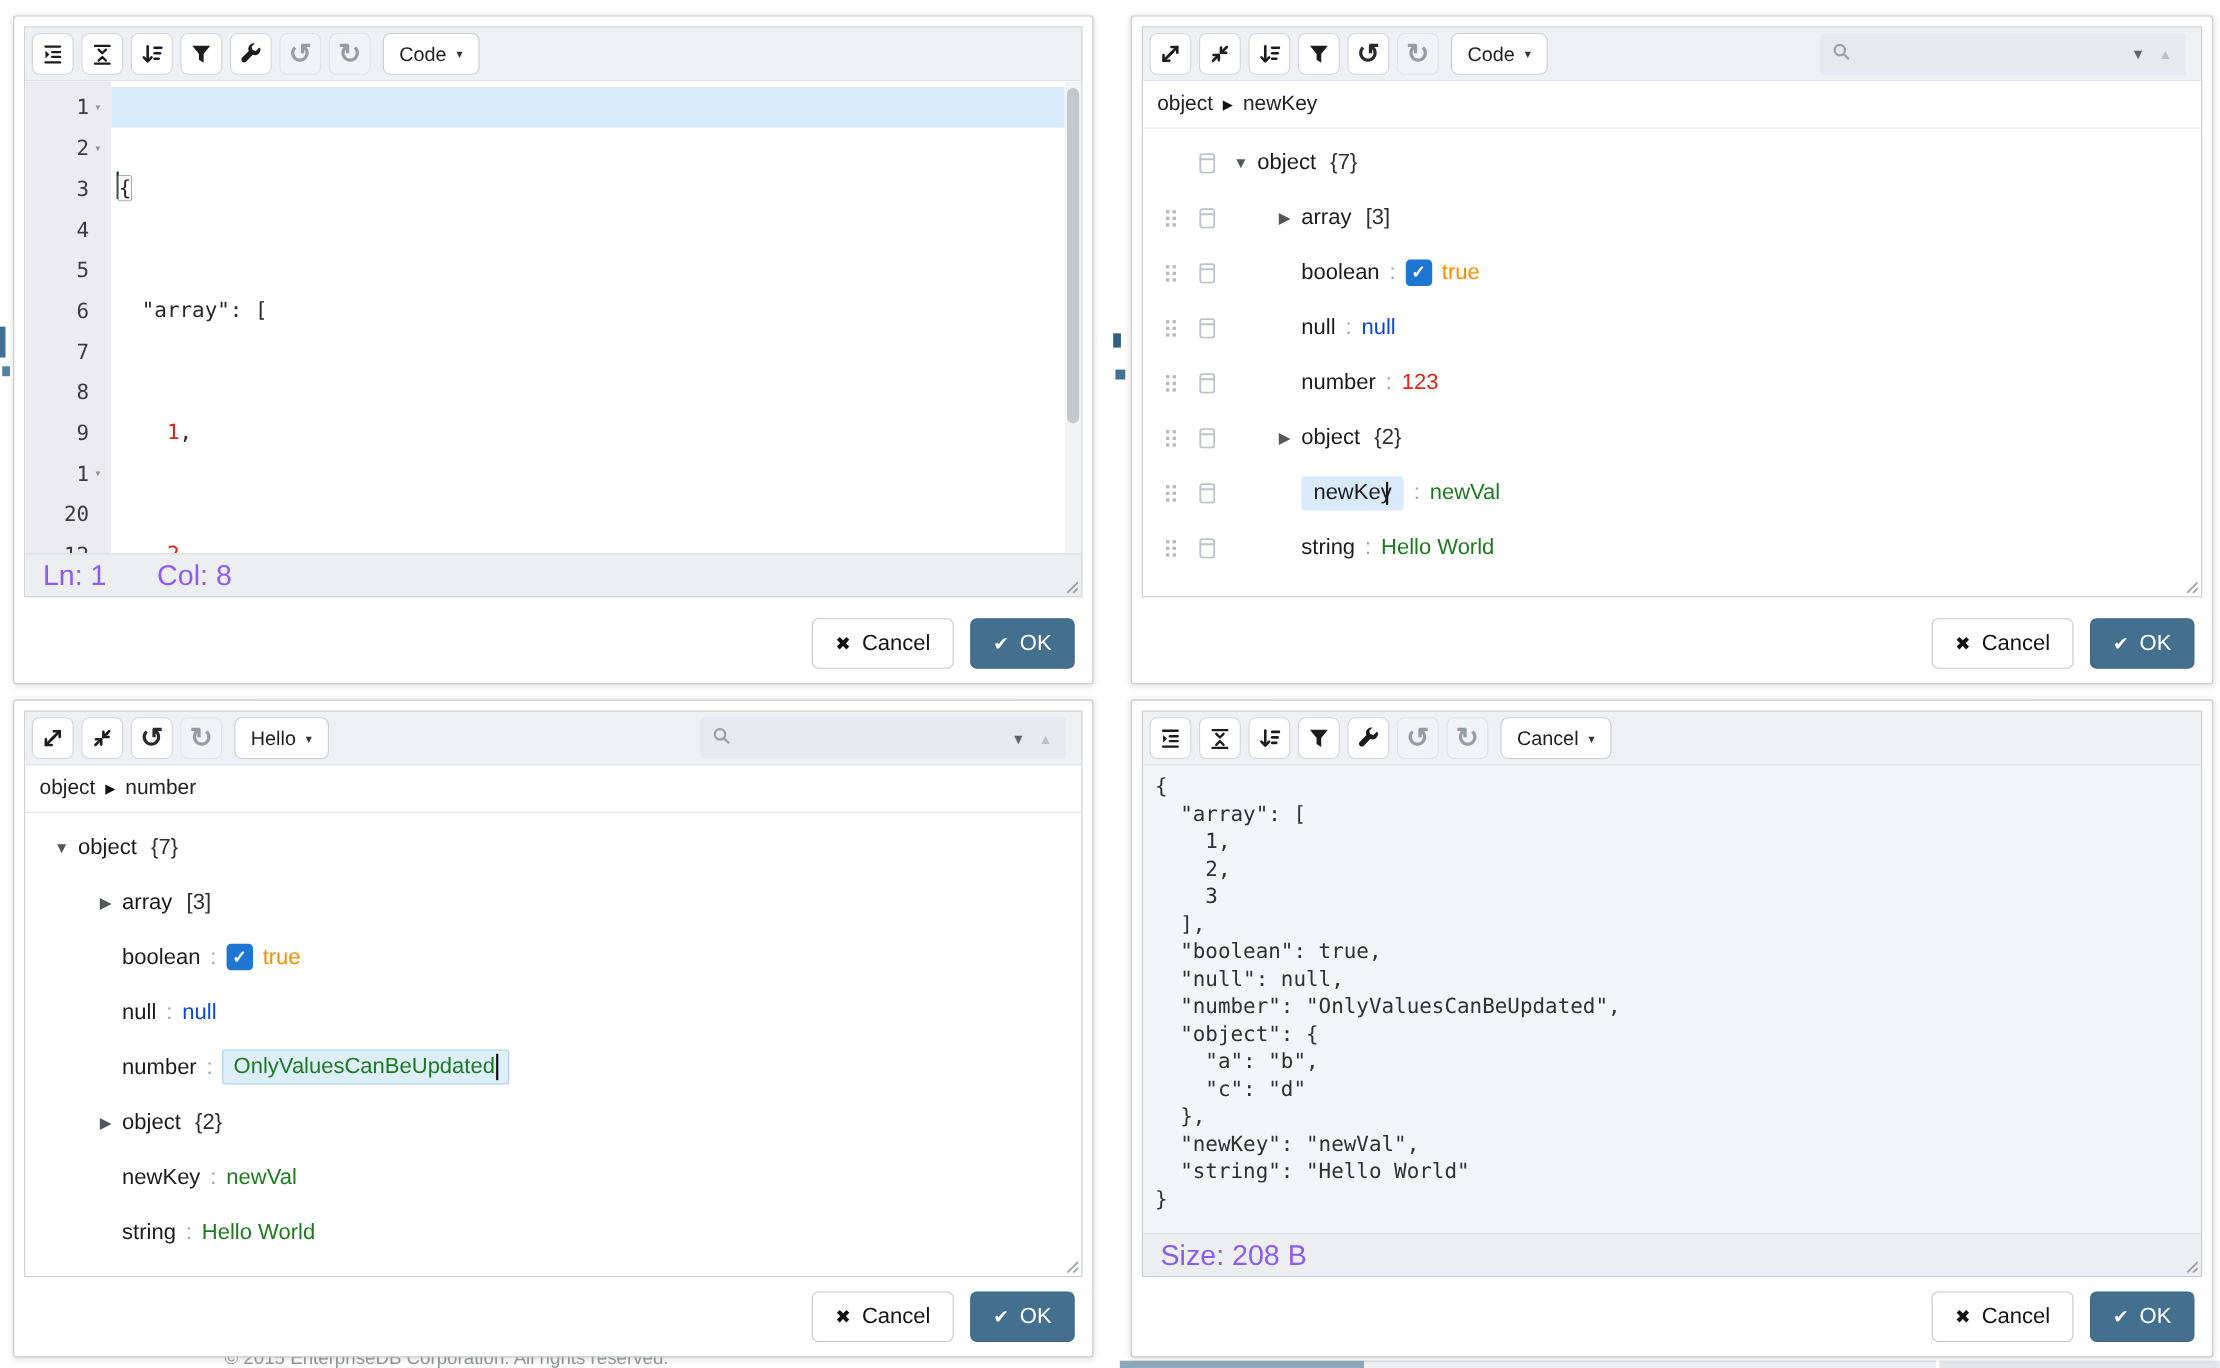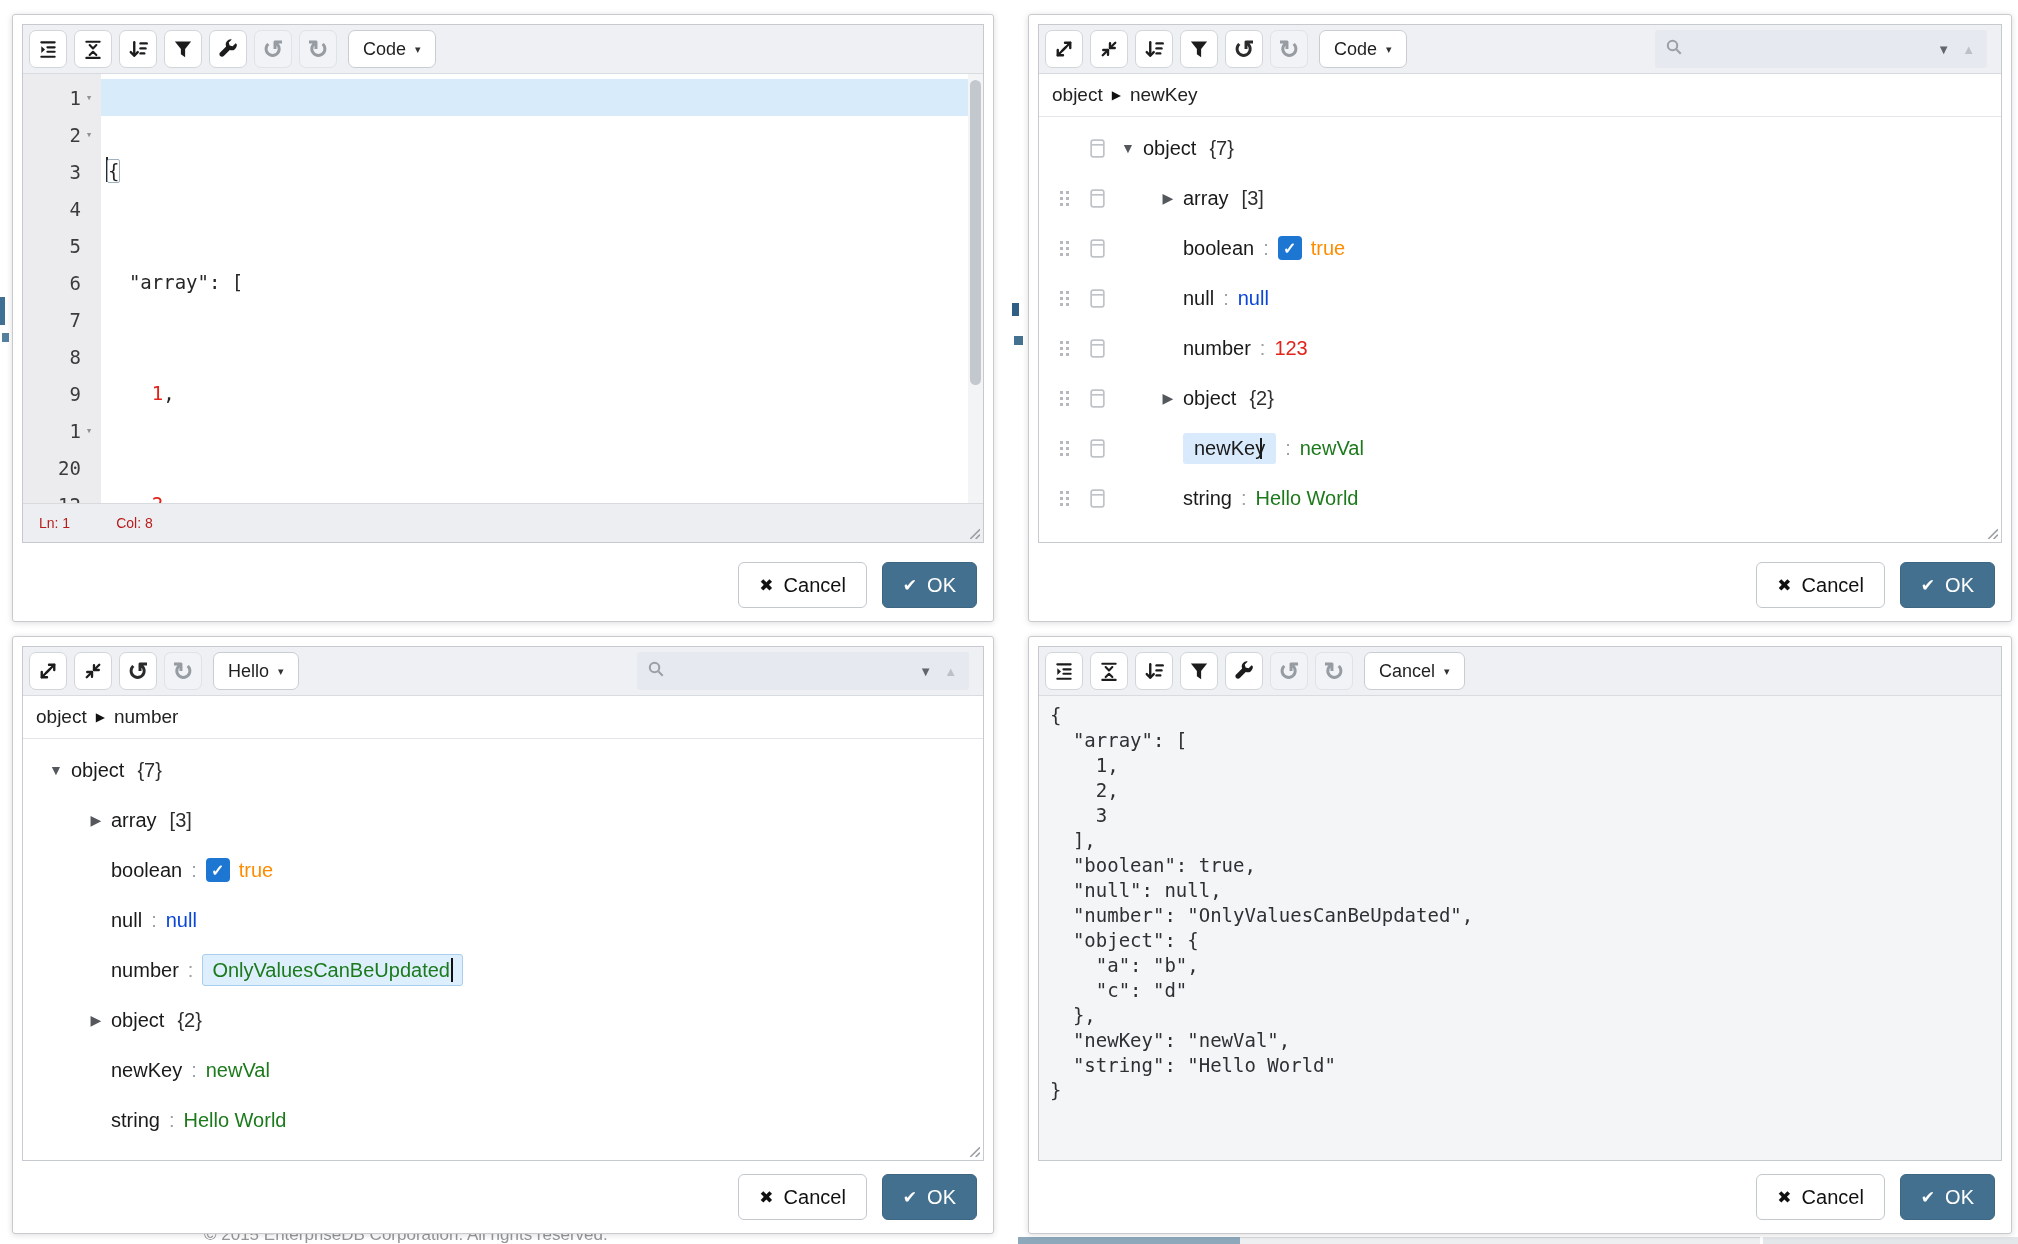--- a/index.html
+++ b/index.html
@@ -61,37 +61,37 @@
             font-family:"DejaVu Sans Mono",monospace;font-size:19px;line-height:37px;color:#262626;
             white-space:pre}
   .cline{height:37px}
   .tk-red{color:#e2231a}
   .cursorbar{display:inline-block;width:2px;height:25px;background:#2b2b2b;vertical-align:-4px;margin-right:-1px}
   .bracket{border:1px solid #9fb0bf;border-radius:2px}
   .vscroll{position:absolute;right:0;top:0;bottom:0;width:15px;background:#f3f4f6}
   .vthumb{position:absolute;left:2px;right:2px;top:6px;height:71%;background:#c3c8ce;border-radius:7px}
   
   .statusbar{flex:0 0 38px;background:#edeef1;border-top:1px solid #d9dadd;display:flex;align-items:center;
-             padding:0 16px;gap:46px;font-size:14px;color:#b91c1c;position:relative}
+             padding:0 16px;gap:46px;font-size:26px;color:#8b5cf6;position:relative}
   
   .treearea{flex:1 1 auto;background:#fff;padding-top:6px;position:relative;overflow:hidden}
   .trow{height:50px;display:flex;align-items:center;font-size:20px;color:#1a1a1a;padding-left:8px}
   .sp-drag{width:34px;display:flex;justify-content:center;flex:0 0 auto}
   .sp-menu{width:32px;display:flex;justify-content:center;flex:0 0 auto}
   .ind{width:40px;flex:0 0 auto}
   .exp{width:30px;text-align:center;font-size:14px;color:#54585c;flex:0 0 auto}
   .key{white-space:pre}
   .badge{margin-left:13px;color:#2e2e2e}
   .sep{color:#9aa0a6;margin:0 9px}
   .v-or{color:#ff8c00}.v-bl{color:#0a46d8}.v-rd{color:#e2231a}.v-gr{color:#1c7a1c}
   .checkbox{width:24px;height:24px;background:#1d76d2;border-radius:4px;color:#fff;display:inline-flex;
             align-items:center;justify-content:center;font-size:16px;font-weight:700;margin-right:9px;flex:0 0 auto}
   .kbox{background:#d9eafc;border-radius:3px;padding:4px 11px;position:relative}
   .kcursor{position:absolute;right:14px;top:5px;bottom:5px;width:2px;background:#1b1b1b}
-  .vbox{background:#ddeefd;border:1px solid #a9cdec;border-radius:3px;padding:3px 9px;display:inline-flex;align-items:center}
+  .vbox{background:#ddeefd;border:1px solid #a9cdec;border-radius:3px;padding:3px 9px;display:inline-flex;}
   .vcursor{display:inline-block;width:2px;height:24px;background:#111;margin-left:1px}
   
   .previewarea{flex:1 1 auto;background:#f4f5f7;padding:7px 11px;overflow:hidden}
   .previewarea pre{margin:0;font-family:"DejaVu Sans Mono",monospace;font-size:19px;line-height:25px;
                    color:#2e3033;white-space:pre}
   
   .dlgfooter{position:absolute;left:0;right:0;bottom:2px;height:68px;display:flex;align-items:center;
              justify-content:flex-end;gap:15px;padding:0 16px}
   .btn{height:46px;border-radius:6px;display:inline-flex;align-items:center;justify-content:center;gap:10px;
        font-size:20px;padding:0 20px;font-family:"Liberation Sans",sans-serif}
@@ -734,20 +734,31 @@
   "null": null,
   "number": "OnlyValuesCanBeUpdated",
   "object": {
     "a": "b",
     "c": "d"
   },
   "newKey": "newVal",
   "string": "Hello World"
 }</pre>
     </div>
+    <div class="statusbar">
+      <span>Size: 208 B</span>
+      <div class="rz">
+        <svg width="13" height="13" viewBox="0 0 12 12">
+            <g stroke="#85898e" stroke-width="1.5">
+              <line x1="3" y1="12" x2="12" y2="3"></line>
+              <line x1="8" y1="12" x2="12" y2="8"></line>
+            </g>
+          </svg>
+      </div>
+    </div>
   </div>
   <div class="dlgfooter">
     <button class="btn cancel">
         <span class="bx">✖</span>
         <span>Cancel</span>
       </button>
     <button class="btn ok">
         <span class="bx">✔</span>
         <span>OK</span>
       </button>

